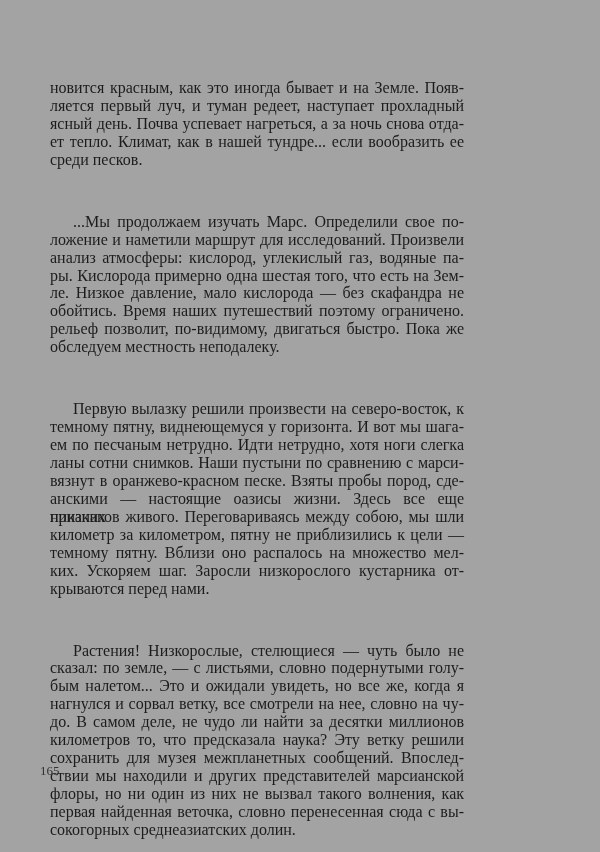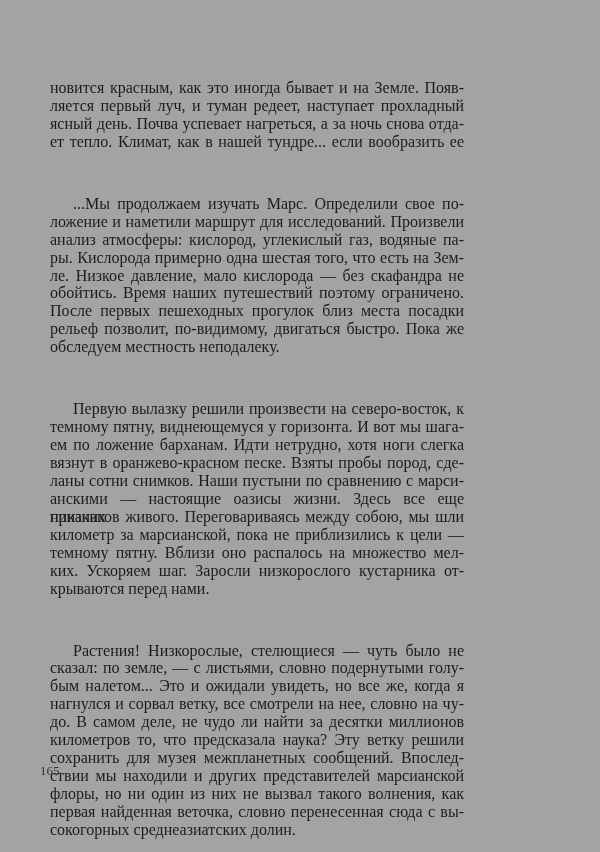--- a/index.html
+++ b/index.html
@@ -73,20 +73,23 @@
         </span>
       <span class="line">
           <span class="line-inner">ляется первый луч, и туман редеет, наступает прохладный</span>
         </span>
       <span class="line">
           <span class="line-inner">ясный день. Почва успевает нагреться, а за ночь снова отда-</span>
         </span>
       <span class="line">
           <span class="line-inner">ет тепло. Климат, как в нашей тундре... если вообразить ее</span>
         </span>
+      <span class="line last">
+          <span class="line-inner">среди песков.</span>
+        </span>
     </div>
 
     <div>
       <span class="line indent">
           <span class="line-inner">...Мы продолжаем изучать Марс. Определили свое по-</span>
         </span>
       <span class="line">
           <span class="line-inner">ложение и наметили маршрут для исследований. Произвели</span>
         </span>
       <span class="line">
@@ -95,54 +98,51 @@
       <span class="line">
           <span class="line-inner">ры. Кислорода примерно одна шестая того, что есть на Зем-</span>
         </span>
       <span class="line">
           <span class="line-inner">ле. Низкое давление, мало кислорода — без скафандра не</span>
         </span>
       <span class="line">
           <span class="line-inner">обойтись. Время наших путешествий поэтому ограничено.</span>
         </span>
       <span class="line">
-          <span class="line-inner">После первых пешеходных прогулок близ места посадки</span>
-        </span>
-      <span class="line">
           <span class="line-inner">рельеф позволит, по-видимому, двигаться быстро. Пока же</span>
         </span>
       <span class="line last">
           <span class="line-inner">обследуем местность неподалеку.</span>
         </span>
     </div>
 
     <div>
       <span class="line indent">
           <span class="line-inner">Первую вылазку решили произвести на северо-восток, к</span>
         </span>
       <span class="line">
           <span class="line-inner">темному пятну, виднеющемуся у горизонта. И вот мы шага-</span>
         </span>
       <span class="line">
-          <span class="line-inner">ем по ложение барханам. Идти нетрудно, хотя ноги слегка</span>
+          <span class="line-inner">ем по песчаным нетрудно. Идти нетрудно, хотя ноги слегка</span>
+        </span>
+      <span class="line">
+          <span class="line-inner">ланы сотни снимков. Наши пустыни по сравнению с марси-</span>
         </span>
       <span class="line">
           <span class="line-inner">вязнут в оранжево-красном песке. Взяты пробы пород, сде-</span>
-        </span>
-      <span class="line">
-          <span class="line-inner">ланы сотни снимков. Наши пустыни по сравнению с марси-</span>
         </span>
       <span class="line">
           <span class="line-inner">анскими — настоящие оазисы жизни. Здесь все еще никаких</span>
         </span>
       <span class="line">
           <span class="line-inner">признаков живого. Переговариваясь между собою, мы шли</span>
         </span>
       <span class="line">
-          <span class="line-inner">километр за марсианской, пока не приблизились к цели —</span>
+          <span class="line-inner">километр за километром, пятну не приблизились к цели —</span>
         </span>
       <span class="line">
           <span class="line-inner">темному пятну. Вблизи оно распалось на множество мел-</span>
         </span>
       <span class="line">
           <span class="line-inner">ких. Ускоряем шаг. Заросли низкорослого кустарника от-</span>
         </span>
       <span class="line last">
           <span class="line-inner">крываются перед нами.</span>
         </span>

